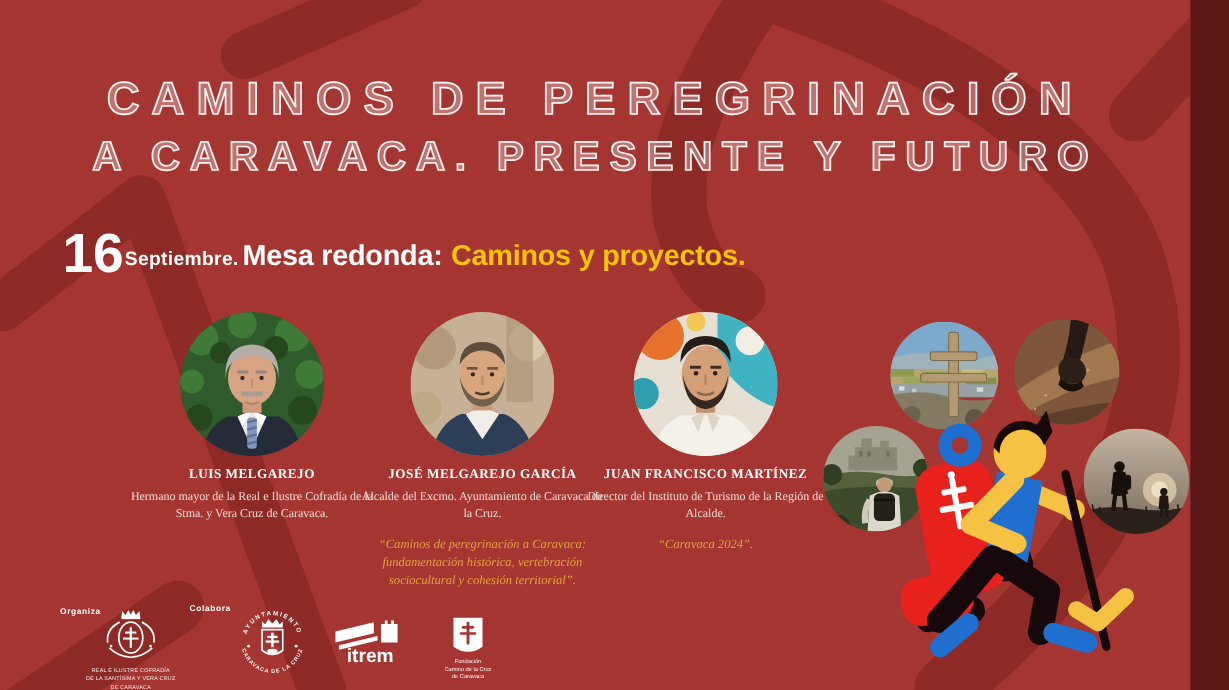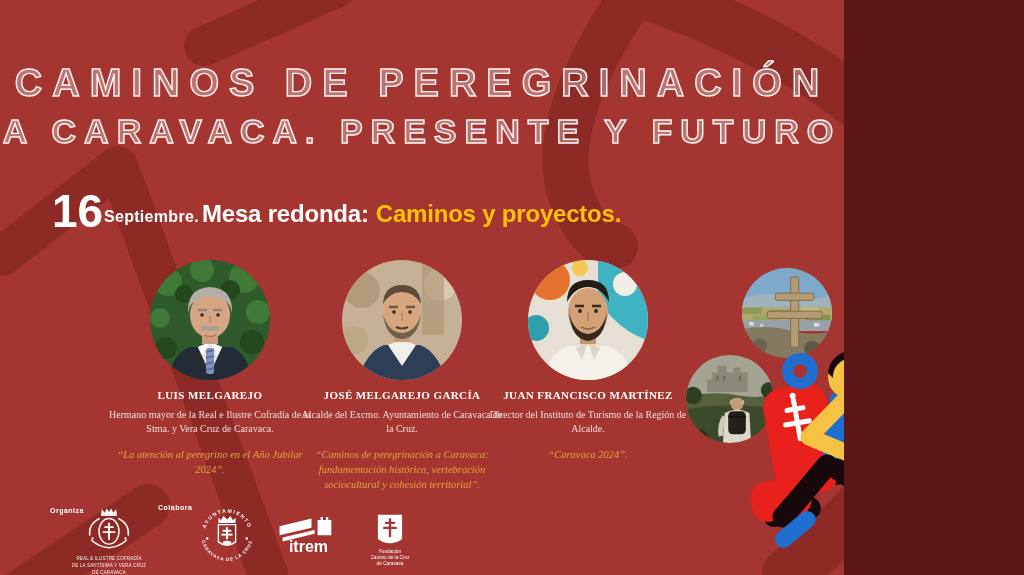--- a/index.html
+++ b/index.html
@@ -1,16 +1,16 @@
 <!DOCTYPE html>
 <html><head>
 <meta charset="utf-8">
 <style>
   html,body{margin:0;padding:0;background:#5a1715;}
-  .poster{position:relative;width:844px;height:575px;background:#a53531;overflow:hidden;
+  .poster{position:relative;width:992px;height:575px;background:#a53531;overflow:hidden;
           font-family:"Liberation Sans",sans-serif;}
   .abs{position:absolute;}
 
   
   .title{left:0;right:0;top:64px;text-align:center;color:#fff;font-weight:700;line-height:1;}
   .title .l1{font-size:38px;letter-spacing:10px;}
   .title .l2{font-size:34px;letter-spacing:8px;margin-top:12px;}
   @supports (-webkit-text-stroke:1px #fff){
     .title .l1,.title .l2{color:rgba(255,255,255,.30);-webkit-text-stroke:1.4px rgba(255,255,255,.95);}
   }
@@ -107,21 +107,20 @@
         <path d="M48 50 H57 M63 50 H72" stroke="#8d8680" stroke-width="2.5"></path>
         <circle cx="52" cy="55" r="1.8" fill="#3a2e26"></circle>
           <circle cx="68" cy="55" r="1.8" fill="#3a2e26"></circle>
         <path d="M60 56 L60 63" stroke="#c08f6f" stroke-width="2"></path>
         <rect x="51" y="66" width="18" height="4.5" rx="2" fill="#a79f96"></rect>
         <path d="M54 75 Q60 78 66 75" stroke="#b07f63" stroke-width="1.5" fill="none"></path>
       </svg>
     </div>
     <div class="name">LUIS MELGAREJO</div>
     <div class="role">Hermano mayor de la Real e Ilustre Cofradía de la Stma. y Vera Cruz de Caravaca.</div>
-    <div class="quote">“La atención al peregrino en el Año Jubilar 2024”.</div>
   </div>
 
   <div class="abs speaker sp2">
     <div class="photo">
       <svg viewBox="0 0 120 120">
         <rect width="120" height="120" fill="#c6b197"></rect>
         <circle cx="20" cy="30" r="18" fill="#b39a7c"></circle>
           <circle cx="98" cy="25" r="16" fill="#d8c8ae"></circle>
         <rect x="80" y="0" width="22" height="75" fill="#ab9272" opacity=".6"></rect>
         <circle cx="12" cy="80" r="14" fill="#bda886"></circle>

